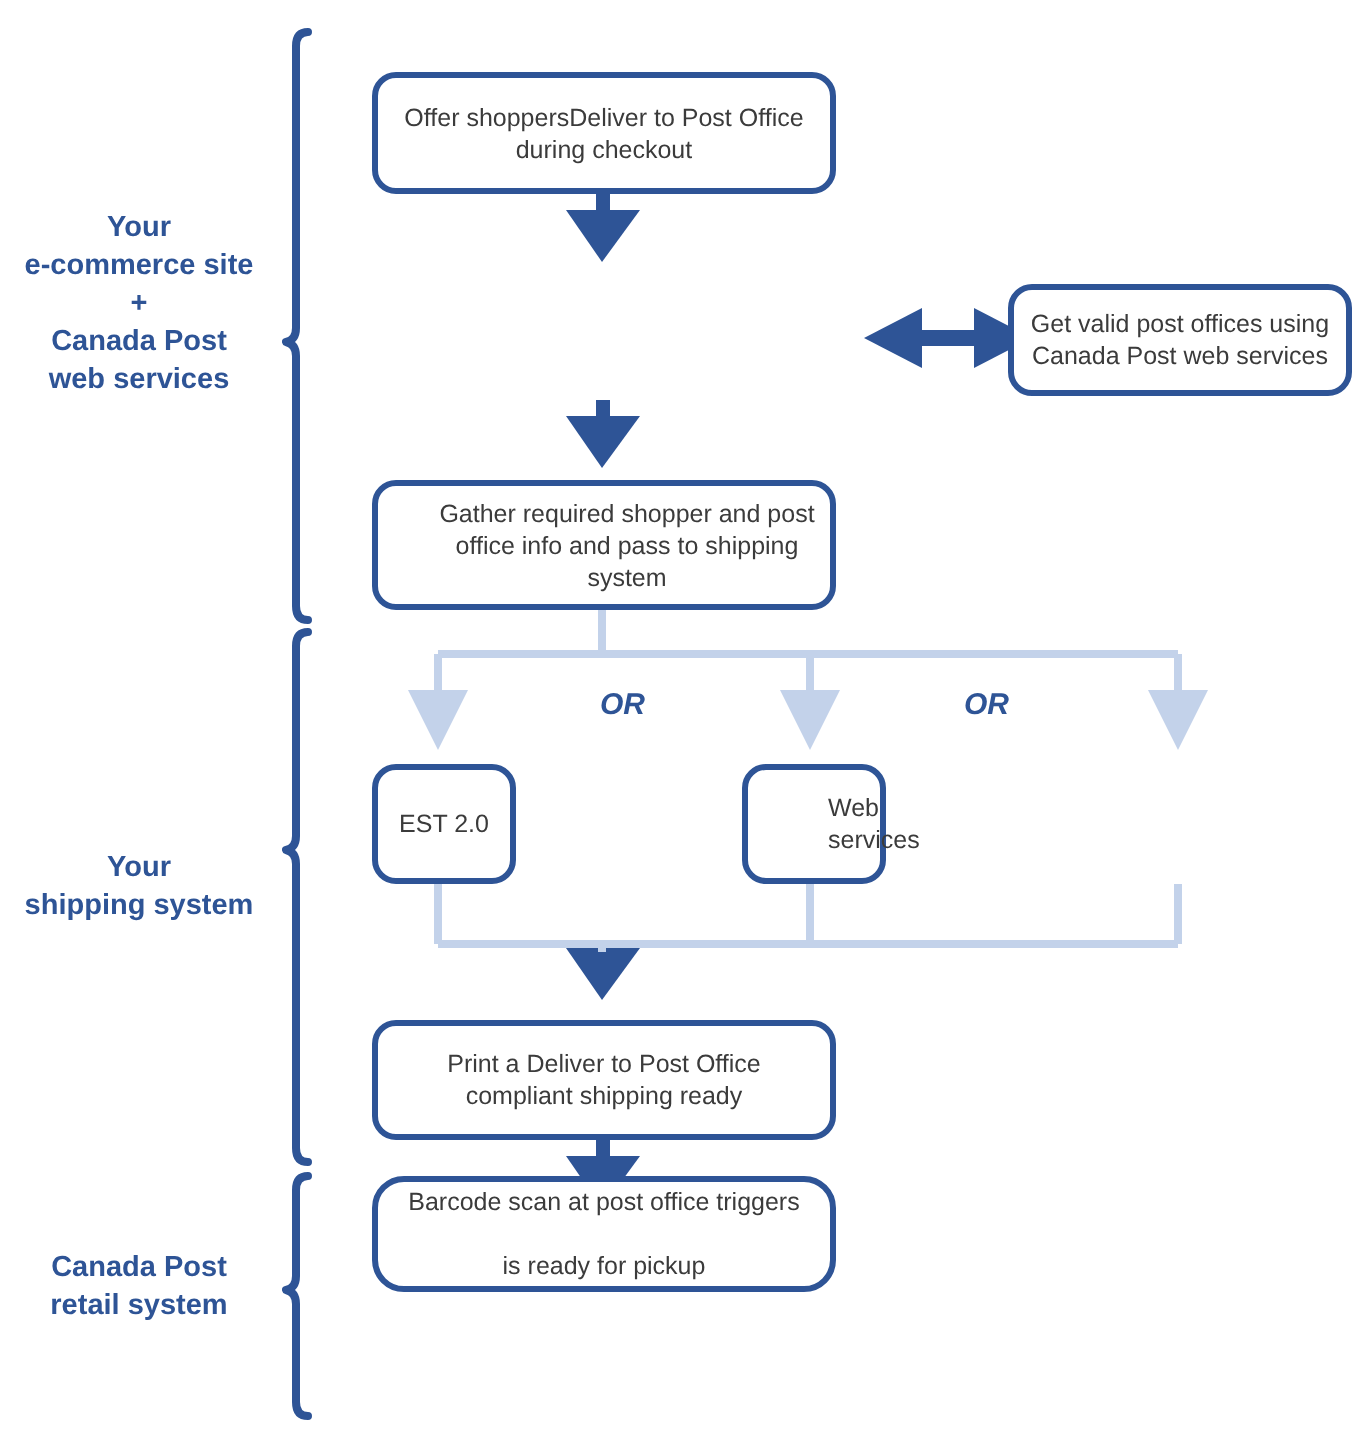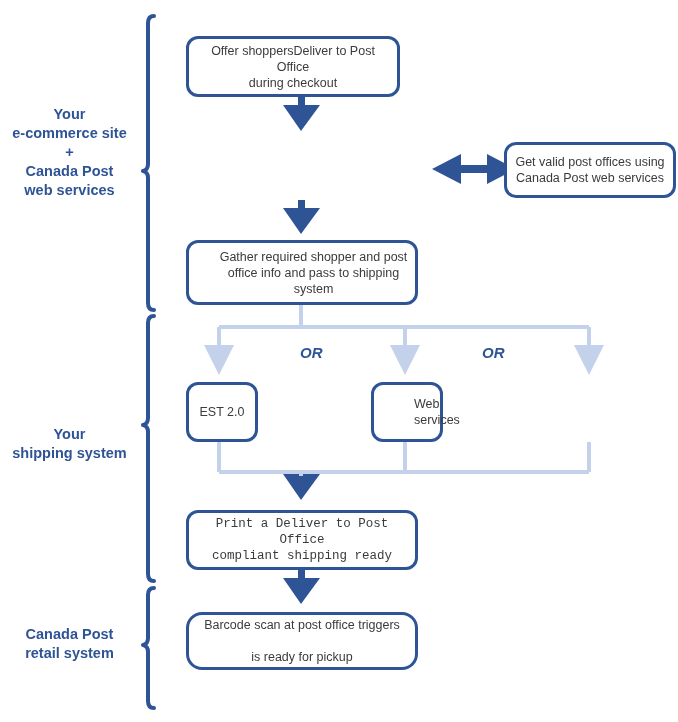--- a/index.html
+++ b/index.html
@@ -146,21 +146,21 @@
   <div class="section-label" style="left:-3px; top:425px; width:145px;">
     <span>Your</span><br>
     <span>shipping system</span>
   </div>
 
   <div class="section-label" style="left:-3px; top:625px; width:145px;">
     <span>Canada Post</span><br>
     <span>retail system</span>
   </div>
 
-  <div class="node" style="left:186px; top:36px; width:214px; height:61px;">
+  <div class="node" style="left:186px; top:36px; width:232px; height:61px;">
     <span class="node-text">
       <span>Offer shoppersDeliver to Post Office</span><br>
       <span>during checkout</span>
     </span>
   </div>
 
 
   <div class="node" style="left:504px; top:142px; width:172px; height:56px;">
     <span class="node-text">
       <span>Get valid post offices using</span><br>
@@ -182,28 +182,28 @@
   </div>
 
   <div class="node" style="left:371px; top:382px; width:72px; height:60px;padding-left:40px;">
     <span class="node-text">
       <span>Web</span><br>
       <span>services</span>
     </span>
   </div>
 
 
-  <div class="node" style="left:186px; top:510px; width:232px; height:60px;font-family:Liberation Mono, monospace;">
+  <div class="node" style="left:186px; top:510px; width:232px; height:60px;">
     <span class="node-text">
       <span>Print a Deliver to Post Office</span><br>
       <span>compliant shipping ready</span>
     </span>
   </div>
 
-  <div class="node" style="left:186px; top:612px; width:232px; height:58px;border-radius:16px;">
+  <div class="node" style="left:186px; top:588px; width:232px; height:58px;border-radius:16px;">
     <span class="node-text">
       <span>Barcode scan at post office triggers</span><br>
       <br>
       <span>is ready for pickup</span>
     </span>
   </div>
 
   <div class="or-label" style="left:300px; top:344px;">OR</div>
   <div class="or-label" style="left:482px; top:344px;">OR</div>
 

